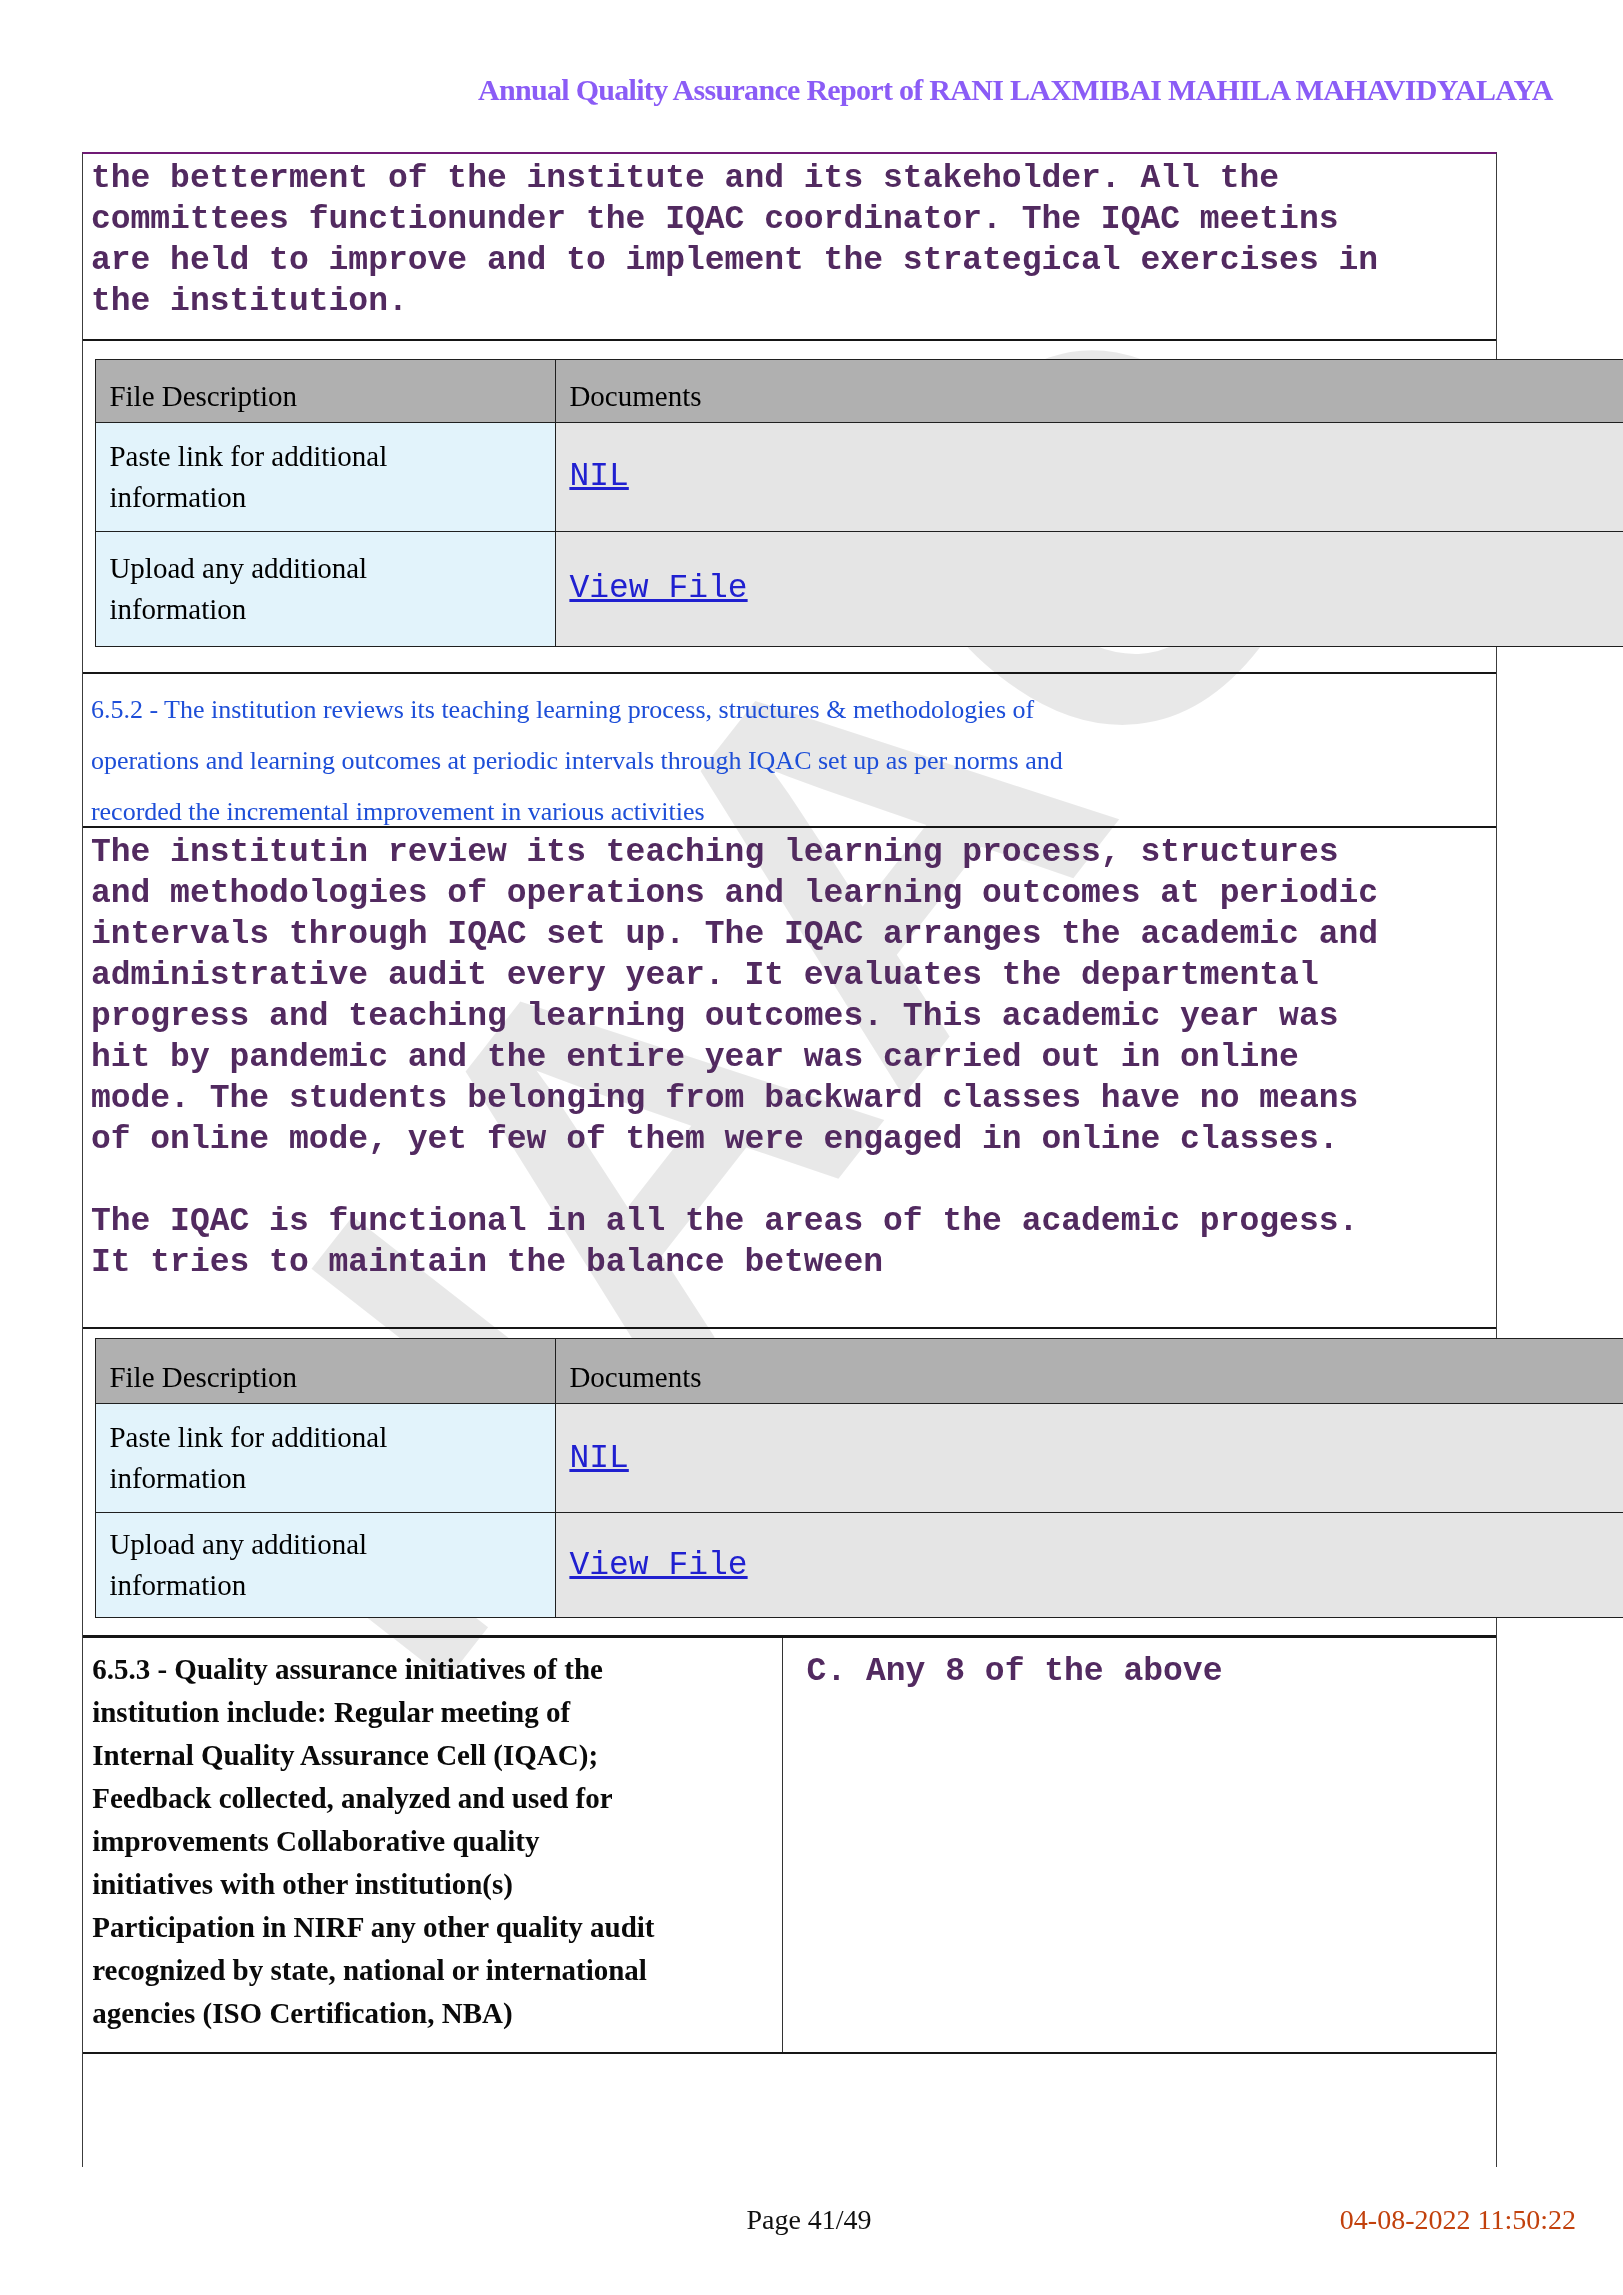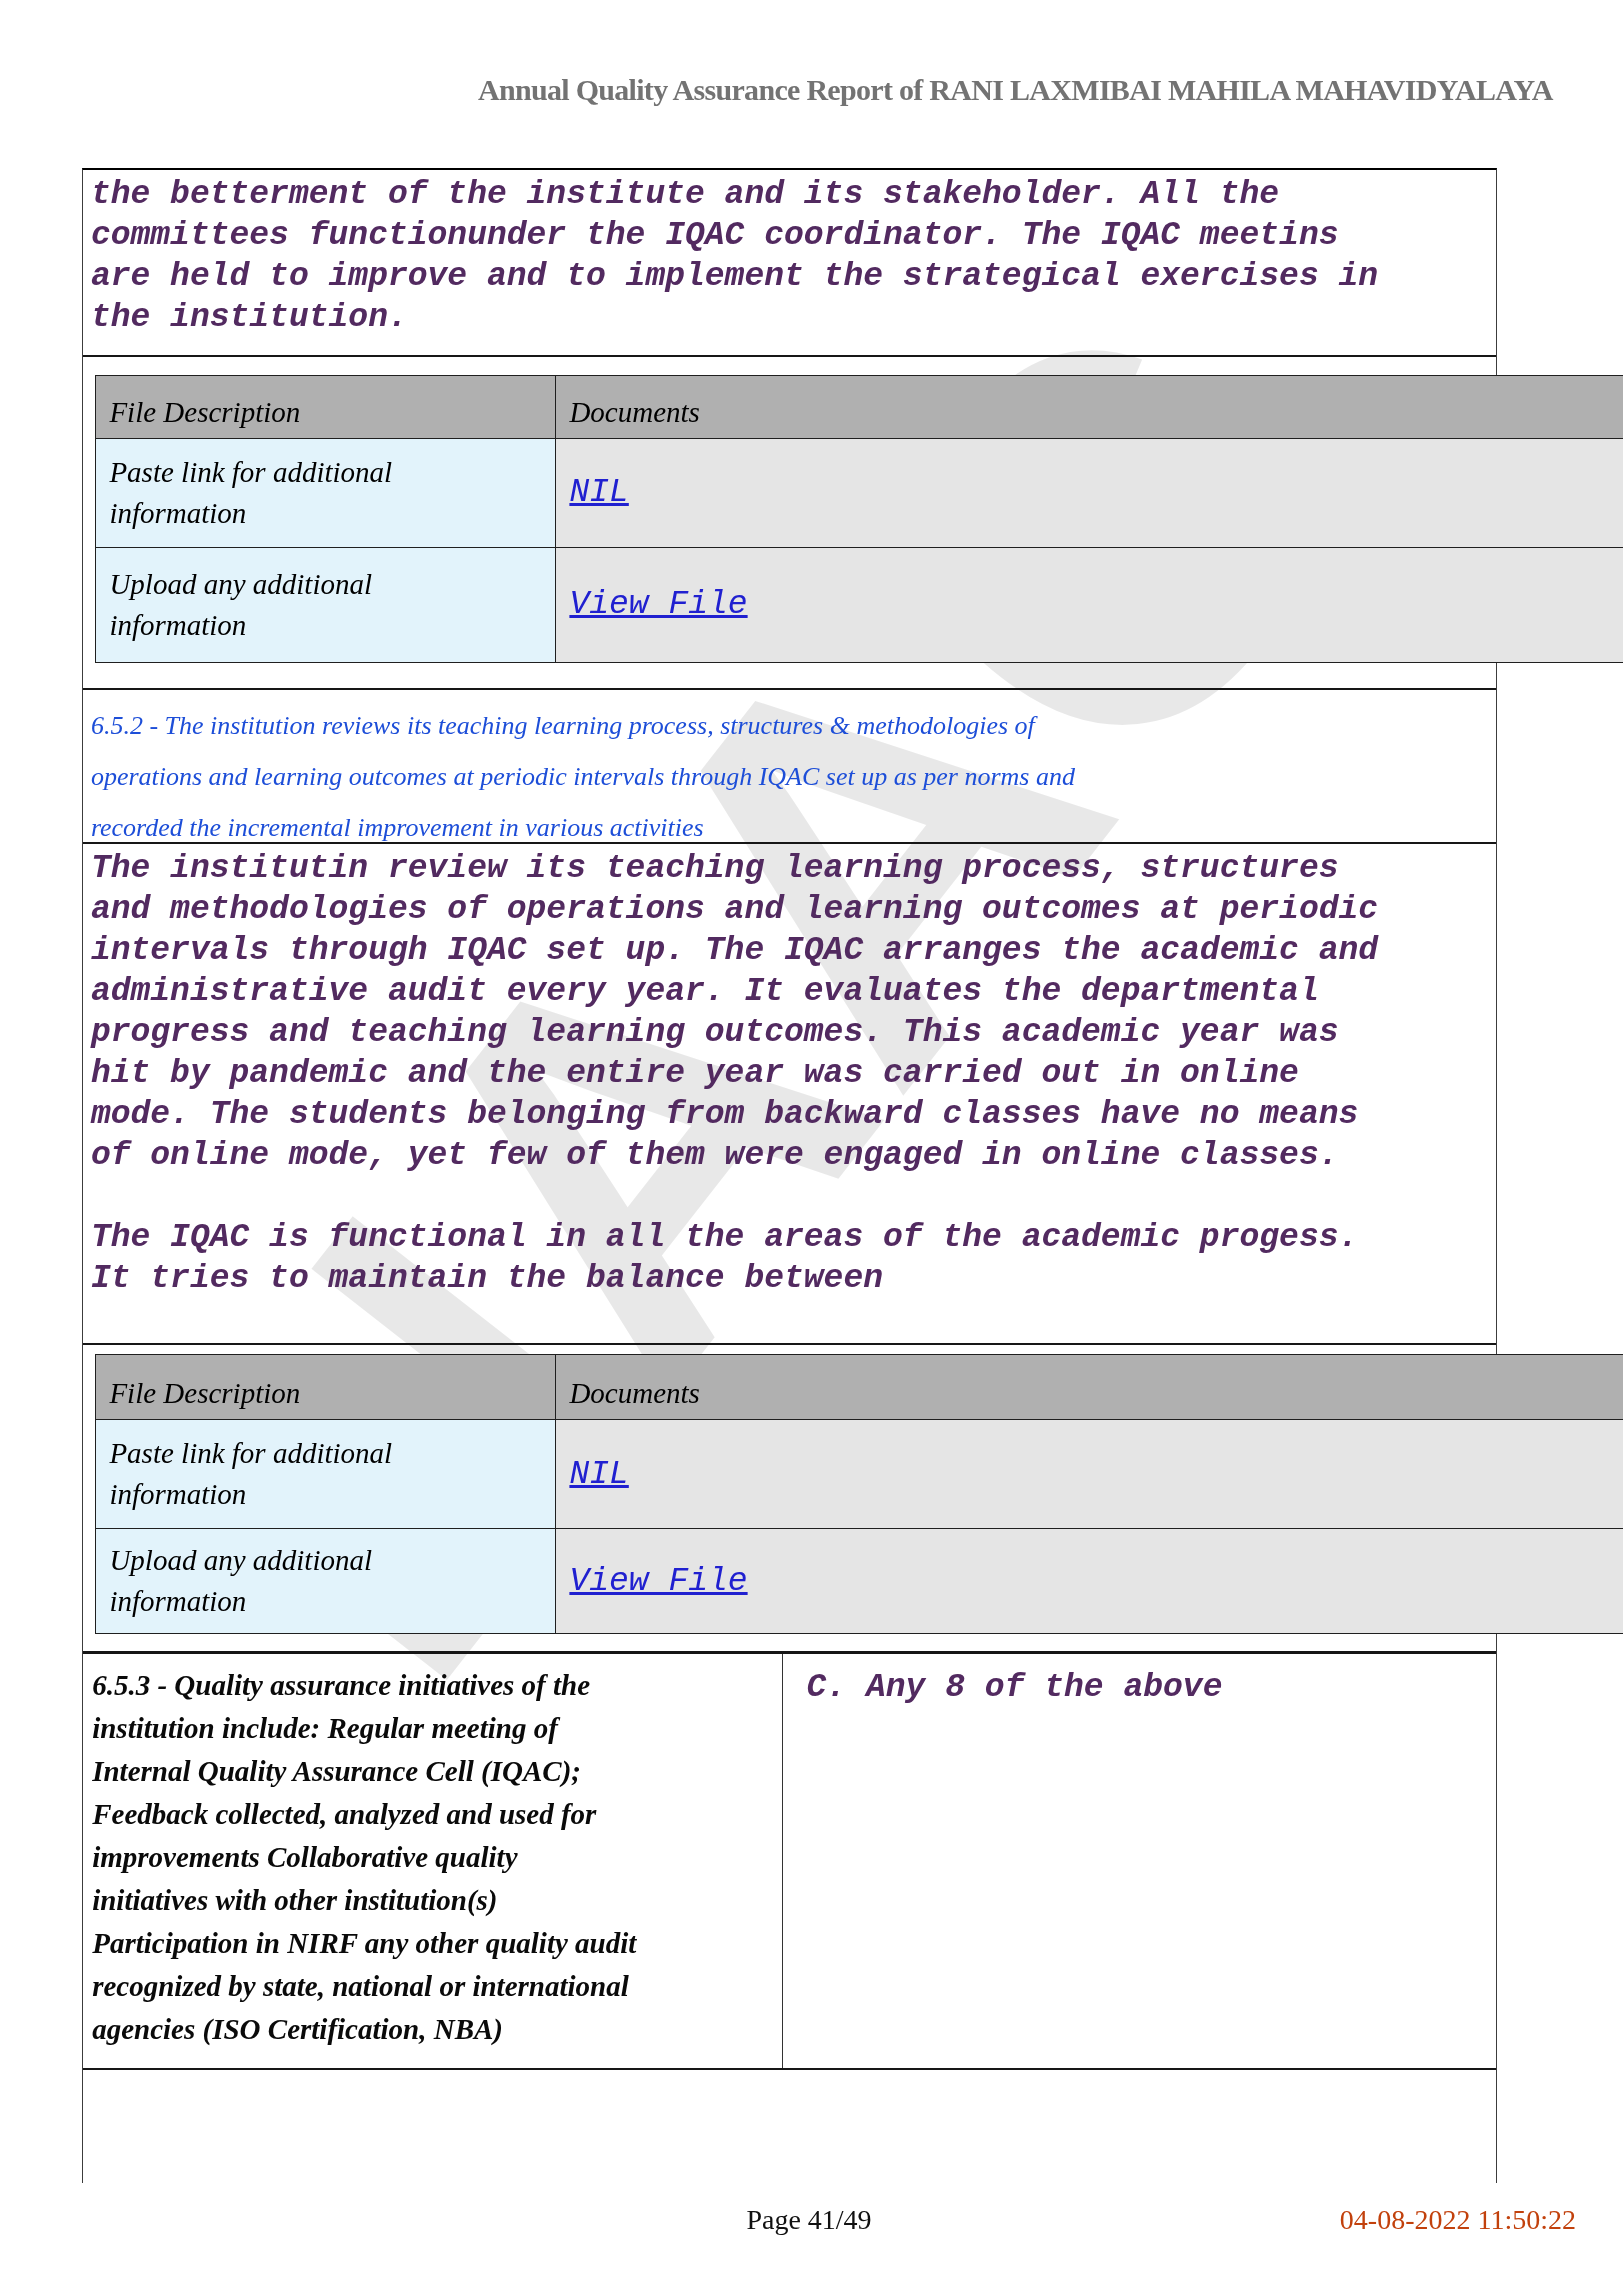--- a/index.html
+++ b/index.html
@@ -12,27 +12,27 @@
     position:absolute;left:753px;top:995px;
     transform:translate(-50%,-50%) rotate(-52deg);
     font-family:"Liberation Sans", sans-serif;
     font-size:523px;font-weight:bold;letter-spacing:3.9px;
     color:rgba(0,0,0,0.09);white-space:nowrap;z-index:0;
   }
   
   .page-header{
     position:absolute;top:73px;left:478px;width:1054px;
     text-align:center;font-weight:bold;font-size:30px;
-    color:#737373;letter-spacing:-0.7px;white-space:nowrap;z-index:2;
+    color:#8b5cf6;letter-spacing:-0.7px;white-space:nowrap;z-index:2;
   }
   
   .outer{
-    position:absolute;left:82px;top:168px;width:1413px;z-index:1;
-    border-top:2px solid #000000;
-    border-left:1.3px solid #3c3c3c;border-right:1.3px solid #3c3c3c;font-style:italic;
+    position:absolute;left:82px;top:152px;width:1413px;z-index:1;
+    border-top:2px solid #701a75;
+    border-left:1.3px solid #3c3c3c;border-right:1.3px solid #3c3c3c;
   }
   .sect{box-sizing:content-box;position:relative;}
   .sep4{border-bottom:2.6px solid #161616;}
   .sep5{border-bottom:3.3px solid #161616;}
   .sep3{border-bottom:2px solid #161616;justify-content:center;}
   
   .mono-answer{
     font-family:"Liberation Mono", monospace;
     font-weight:bold;color:#522a60;font-size:33px;line-height:41px;
     white-space:pre-line;padding:3.9px 6.5px 0 7.9px;

